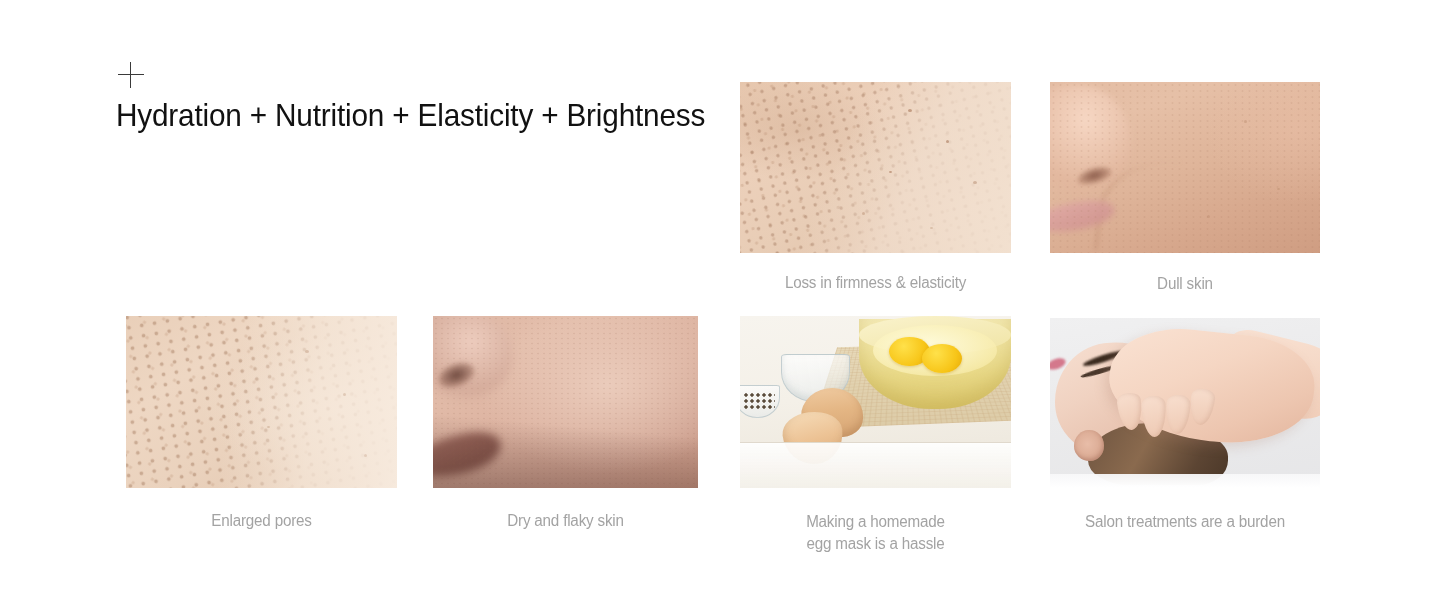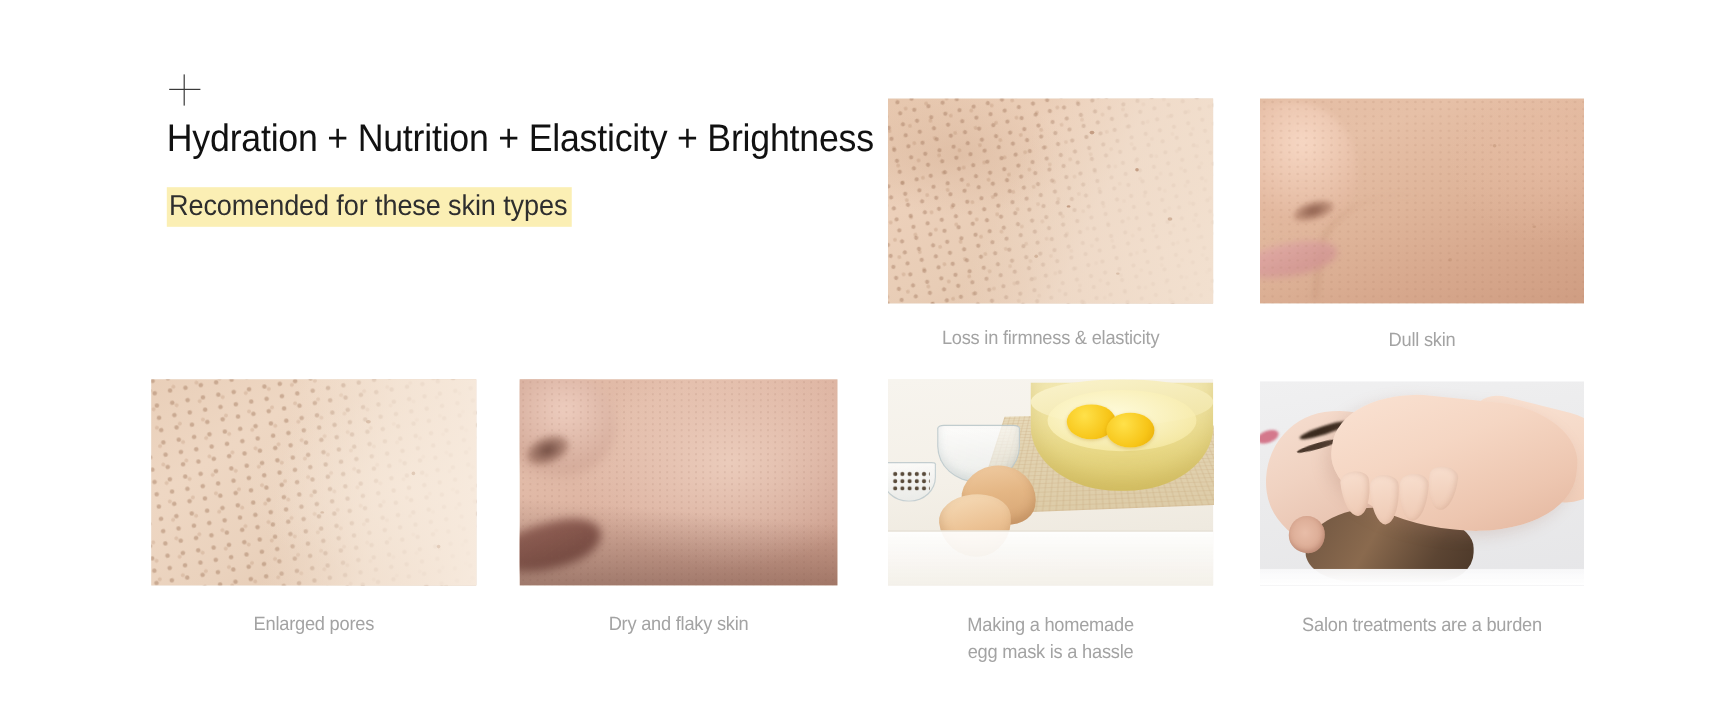--- a/index.html
+++ b/index.html
@@ -13,21 +13,21 @@
     height: 592px;
     position: relative;
     overflow: hidden;
     font-family: "Liberation Sans", sans-serif;
     -webkit-font-smoothing: antialiased;
   }
 
   
   .headline-block {
     position: absolute;
-    left: 139px;
+    left: 116px;
     top: 62px;
     width: 600px;
   }
   .plus-mark {
     position: relative;
     width: 26px;
     height: 26px;
     margin-left: 2px;
     margin-bottom: 10px;
   }
@@ -425,23 +425,20 @@
     width: 100%; height: 8%;
     background: linear-gradient(180deg, rgba(248,248,249,0.95), #ffffff);
   }
 </style>
 </head>
 <body>
 
 <div class="headline-block">
   <div class="plus-mark"></div>
   <div class="headline">Hydration + Nutrition + Elasticity + Brightness</div>
-  <div class="subhead-wrap">
-    <span class="subhead">Recomended for these skin types</span>
-  </div>
 </div>
 
 <div class="photo" style="left:740px; top:82px; width:271px; height:171px;">
   <div class="inner">
     <div class="skin-pores-a"></div>
     <div class="pore-dots-a"></div>
     <div class="pore-fade-a"></div>
     <div class="speck" style="left:62%; top:16%; width:4px; height:3px;"></div>
     <div class="speck" style="left:76%; top:34%; width:3px; height:3px;"></div>
     <div class="speck" style="left:55%; top:52%; width:3px; height:2px;"></div>

